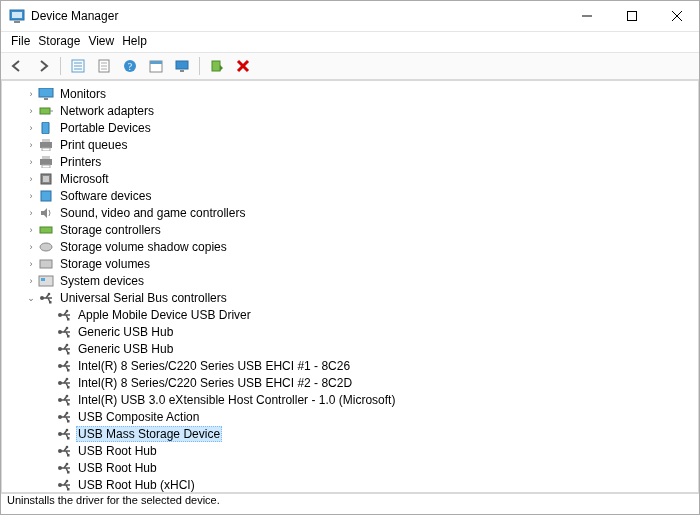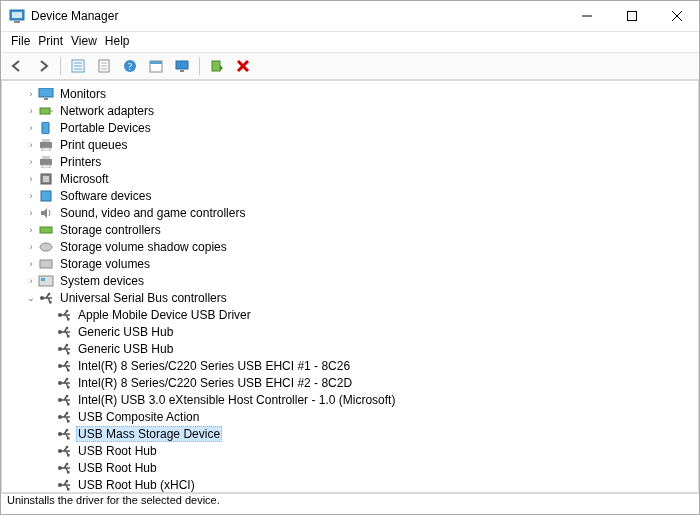--- a/index.html
+++ b/index.html
@@ -56,21 +56,21 @@
           <svg width="10" height="10">
             <line x1="0" y1="0" x2="10" y2="10" stroke="#000"></line>
             <line x1="10" y1="0" x2="0" y2="10" stroke="#000"></line>
           </svg>
         </div>
     </div>
   </div>
 
   <div class="menubar" id="menubar">
       <span class="menuitem">File</span>
-      <span class="menuitem">Print</span>
+      <span class="menuitem">Storage</span>
       <span class="menuitem">View</span>
       <span class="menuitem">Help</span>
     </div>
 
   <div class="toolbar" id="toolbar">
       <div class="tbtn">
         <svg width="14" height="14">
           <path d="M9 2 L3 7 L9 12" fill="none" stroke="#555" stroke-width="2"></path>
         </svg>
       </div>

